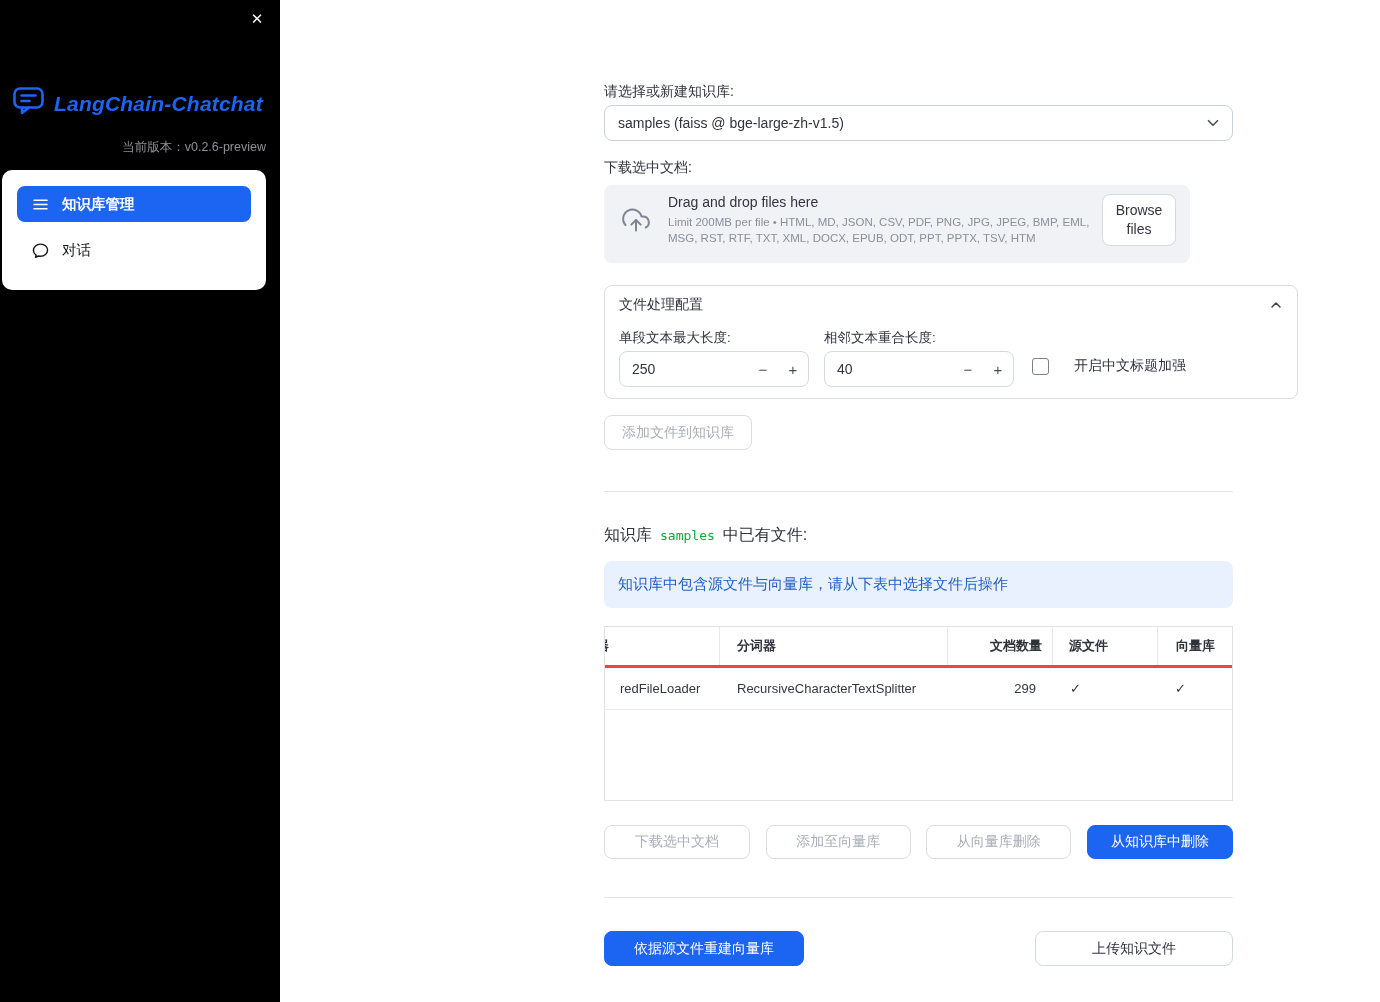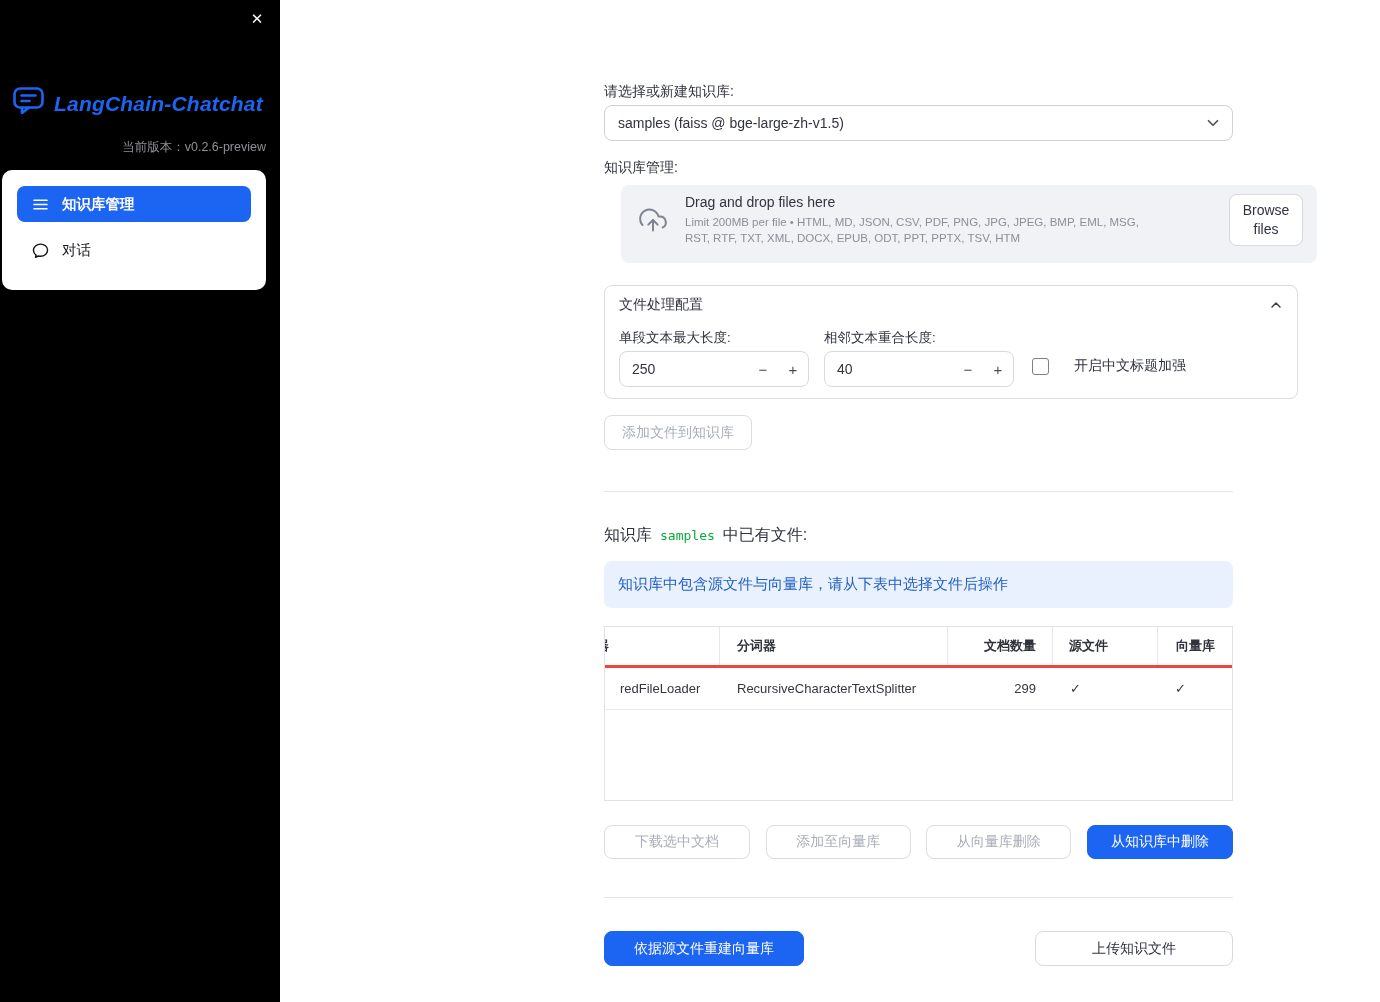--- a/index.html
+++ b/index.html
@@ -27,21 +27,21 @@
   .nav-icon{display:flex;align-items:center}
 
   
   .main{position:absolute;left:604px;top:0;width:629px;height:1002px}
   .abs{position:absolute}
   .field-label{font-size:14px;color:var(--text)}
 
   .selectbox{top:105px;left:0;width:629px;height:36px;border:1px solid #cdd2da;border-radius:8px;background:#fff;display:flex;align-items:center;justify-content:space-between;padding:0 10px 0 13px;font-size:14px;cursor:pointer}
   .selectbox .chev{display:flex;align-items:center;color:#4c4f57}
 
-  .uploader{top:185px;left:17px;width:696px;height:78px;background:#f0f2f6;border-radius:8px;display:flex;align-items:center;padding:0 14px 8px 16px}
+  .uploader{top:185px;left:0;width:586px;height:78px;background:#f0f2f6;border-radius:8px;display:flex;align-items:center;padding:0 14px 8px 16px}
   .uploader .cloud{flex:0 0 auto;margin-right:16px;display:flex;align-items:center;color:#7d8590}
   .uploader .up-texts{flex:1 1 auto;min-width:0;padding-right:10px}
   .up-drag{font-size:14px;color:var(--text);margin-bottom:5px}
   .up-limit{font-size:11.5px;color:#8a8f99;line-height:1.35;max-width:474px}
   .browse-btn{flex:0 0 auto;width:74px;min-height:52px;background:#fff;border:1px solid var(--border);border-radius:8px;font-size:14px;color:var(--text);padding:6px 8px;text-align:center;line-height:1.35;cursor:pointer;font-family:inherit}
 
   .expander{top:285px;left:0;width:694px;height:114px;border:1px solid #d9dce3;border-radius:8px;background:#fff}
   .exp-header{height:38px;display:flex;align-items:center;justify-content:space-between;padding:0 13px 0 14px;font-size:14px;cursor:pointer}
   .exp-chev{display:flex;align-items:center;color:#3c3f46}
   .num-label{position:absolute;top:43px;font-size:13.5px}
@@ -65,21 +65,21 @@
   .kb-code{font-family:"DejaVu Sans Mono","Liberation Mono",monospace;font-size:13px;color:#09ab3b;margin:0 8px}
 
   .info-box{top:561px;left:0;width:629px;height:47px;background:#e8f1fd;border-radius:8px;display:flex;align-items:center;padding:0 14px;font-size:15px;color:#2160c4}
 
   .df{top:626px;left:0;width:629px;height:175px;border:1px solid #e0e2e8;background:#fff;overflow:hidden}
   .thead{display:flex;height:41px;border-bottom:3px solid #ef4444;align-items:stretch}
   .th{display:flex;align-items:center;font-size:13px;font-weight:bold;color:#31333c;padding:0 17px;border-right:1px solid #e6e8ed;overflow:hidden;white-space:nowrap}
   .th:last-child{border-right:none}
   .col1{width:115px;flex:0 0 115px;padding:0}
   .col2{width:228px;flex:0 0 228px}
-  .col3{width:105px;flex:0 0 105px;justify-content:flex-end;padding-right:16px}
+  .col3{width:105px;flex:0 0 105px;justify-content:flex-end;padding-right:10px}
   .col4{width:105px;flex:0 0 105px;padding-left:16px}
   .col5{flex:1 1 auto;padding-left:18px}
   .trow{display:flex;height:42px;border-bottom:1px solid #e8eaee;align-items:stretch;cursor:pointer}
   .td{display:flex;align-items:center;font-size:13px;color:#35373f;padding:0 17px;overflow:hidden;white-space:nowrap}
   .clip-head{margin-left:-9px}
   .clip-cell{margin-left:-2px}
 
   .btn-row{top:825px;left:0;width:629px;display:flex;justify-content:space-between}
   .btn-row .btn{height:34px}
   .w146{width:146px}.w145{width:145px}
@@ -139,21 +139,21 @@
 
     <div class="abs selectbox">
       <span>samples (faiss @ bge-large-zh-v1.5)</span>
       <span class="chev">
         <svg width="18" height="18" viewBox="0 0 24 24" fill="none" stroke="currentColor" stroke-width="2.2" stroke-linecap="round" stroke-linejoin="round">
             <path d="m6 9 6 6 6-6"></path>
           </svg>
       </span>
     </div>
 
-    <div class="abs field-label" style="top:159px;left:0">知识库管理:</div>
+    <div class="abs field-label" style="top:159px;left:0">下载选中文档:</div>
 
     <div class="abs uploader">
       <span class="cloud">
         <svg width="32" height="28" viewBox="0 0 24 24" fill="none" stroke="currentColor" stroke-width="1.7" stroke-linecap="round" stroke-linejoin="round">
           <polyline points="16 16 12 12 8 16"></polyline>
           <line x1="12" y1="12" x2="12" y2="21"></line>
           <path d="M20.39 18.39A5 5 0 0 0 18 9h-1.26A8 8 0 1 0 3 16.3"></path>
         </svg>
       </span>
       <span class="up-texts">

